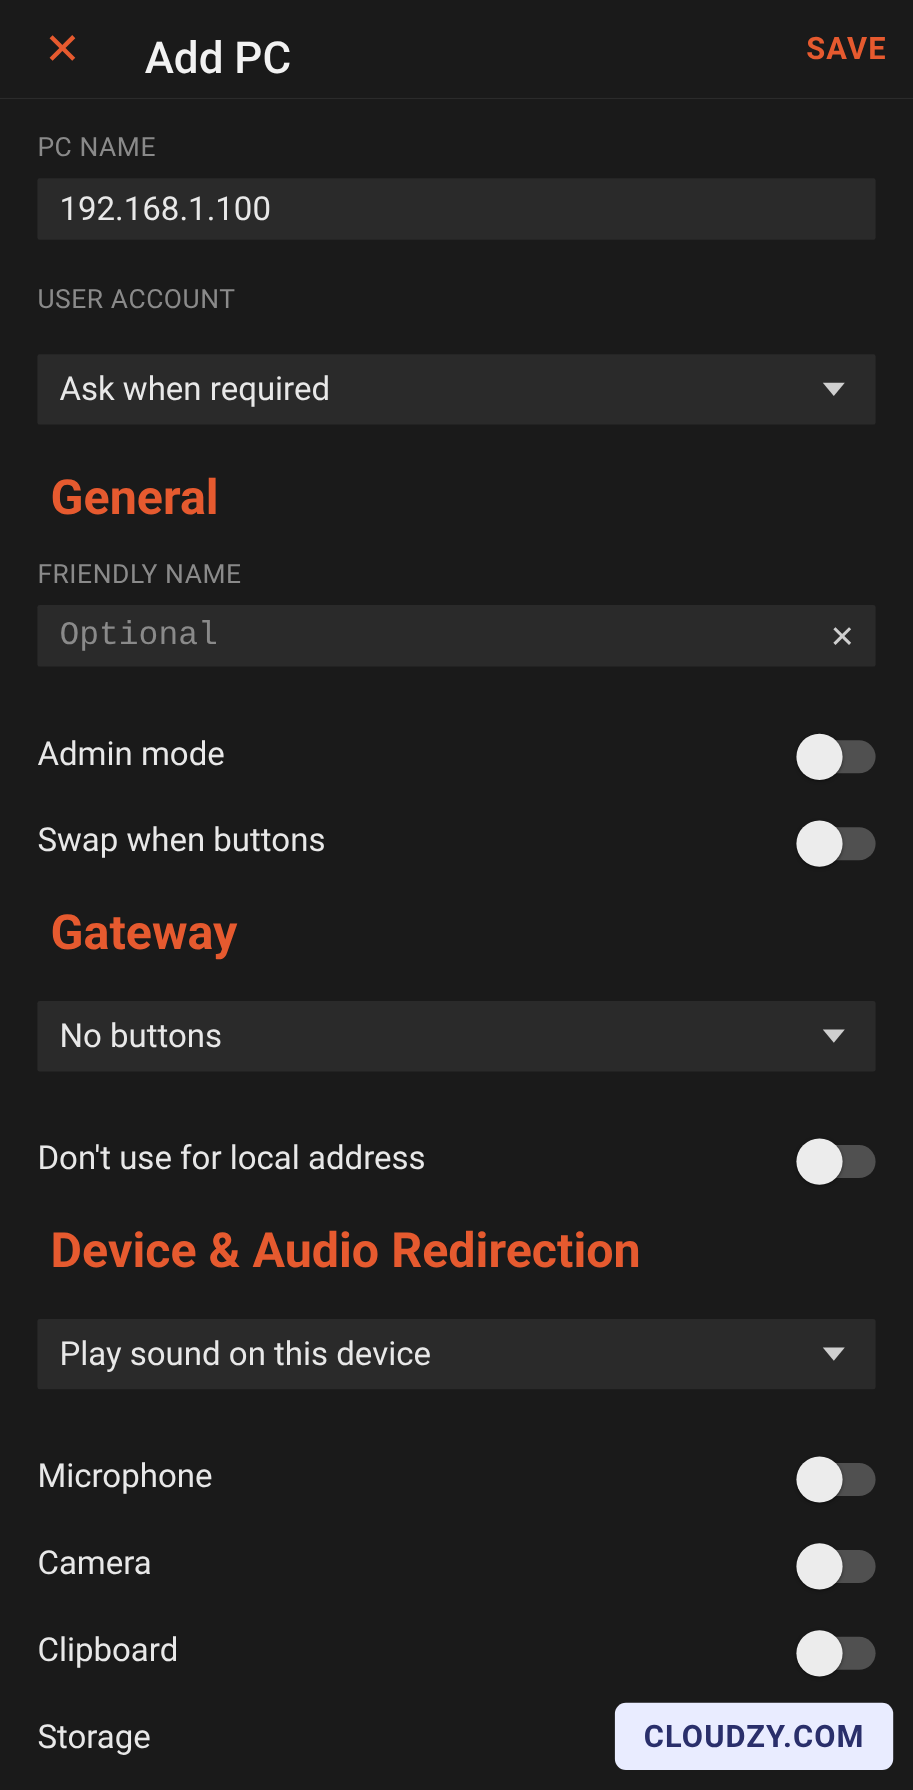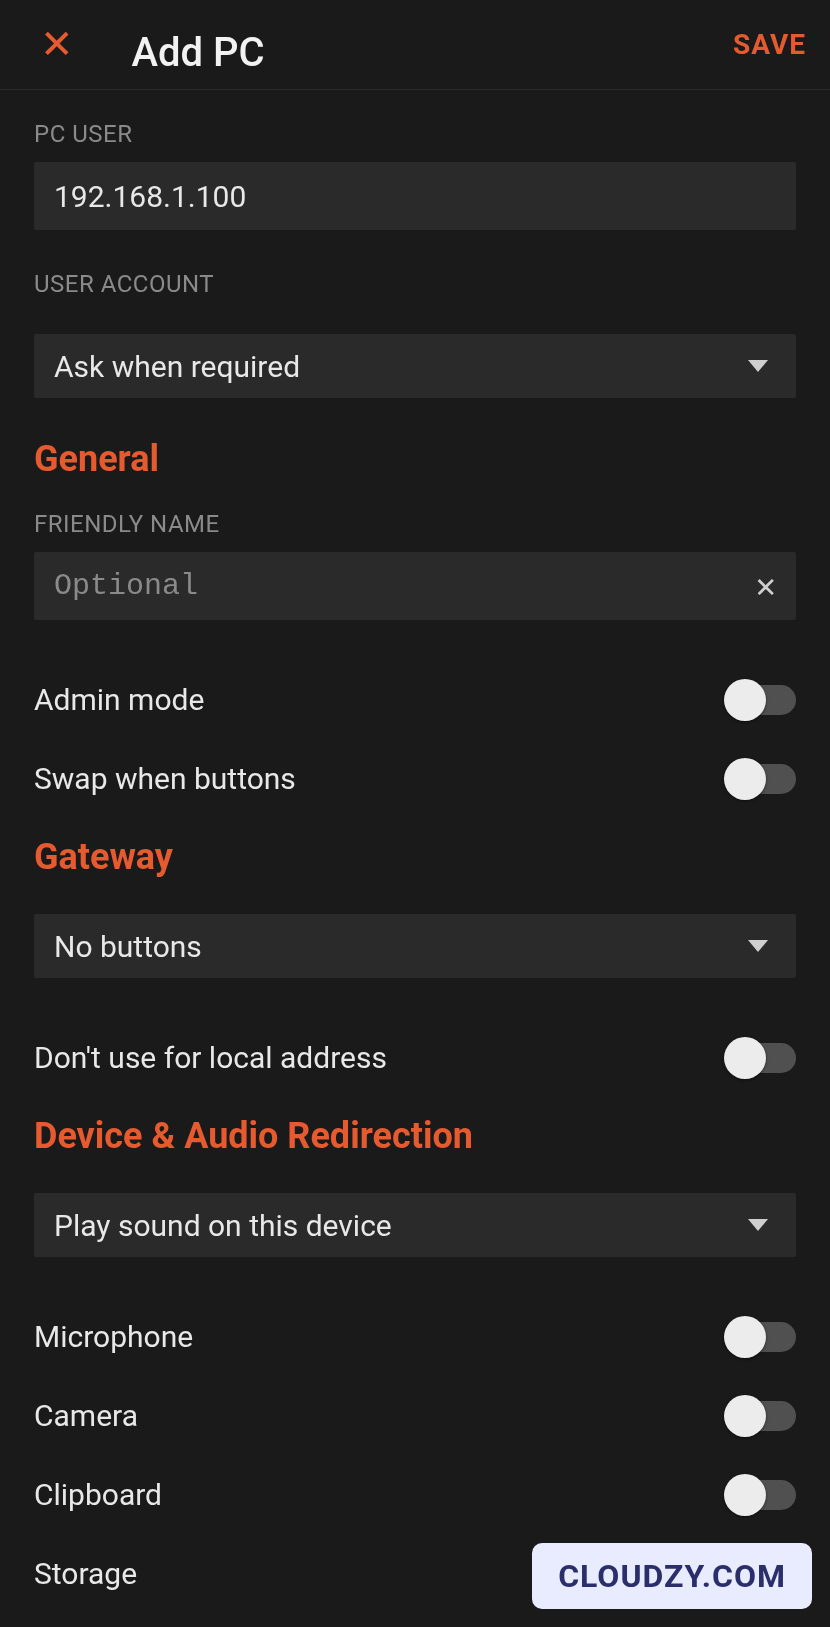--- a/index.html
+++ b/index.html
@@ -45,21 +45,21 @@
     padding: 30px 34px 0 34px;
   }
   .field-label {
     color: #8a8a8a;
     font-size: 24px;
     letter-spacing: 0.5px;
     margin-bottom: 14px;
   }
   .input-box {
     background: #2a2a2a;
-    height: 68px;
+    height: 56px;
     display: flex;
     align-items: center;
     padding: 0 20px;
     font-size: 30px;
     color: #e8e8e8;
     margin-bottom: 40px;
     border-radius: 2px;
   }
   .input-box.with-clear { justify-content: space-between; font-family: Liberation Mono, monospace; }
   .input-box .placeholder { color: #8a8a8a; }
@@ -84,27 +84,27 @@
     margin-top: 36px;
   }
   .chev {
     width: 0; height: 0;
     border-left: 10px solid transparent;
     border-right: 10px solid transparent;
     border-top: 12px solid #cfcfcf;
   }
   .section-title {
     color: #e65a2f;
-    font-size: 36px;
+    font-size: 44px;
     font-weight: 700;
-    margin: 18px 0 30px 0;
+    margin: 18px 0 30px 12px;
   }
   .toggle-row {
     display: flex;
-    align-items: center;
+    align-items: flex-end;
     justify-content: space-between;
     padding: 22px 0;
     font-size: 30px;
     color: #e8e8e8;
   }
   .switch {
     position: relative;
     width: 70px;
     height: 30px;
     background: #505050;
@@ -123,37 +123,37 @@
     box-shadow: 0 1px 3px rgba(0,0,0,.5);
   }
   .watermark {
     position: absolute;
     right: 18px;
     bottom: 18px;
     background: #e9ecff;
     color: #2a2f6b;
     font-weight: 700;
     letter-spacing: 1px;
-    font-size: 32px;
+    font-size: 28px;
     padding: 14px 26px;
     border-radius: 10px;
   }
 </style>
 </head>
 <body>
 
 <div class="header">
   <div class="close-x">✕</div>
   <div class="title">Add PC</div>
   <div class="save">SAVE</div>
 </div>
 
 <div class="content">
 
-  <div class="field-label">PC USER</div>
+  <div class="field-label">PC NAME</div>
   <div class="input-box">
     <span>192.168.1.100</span>
   </div>
 
   <div class="field-label">USER ACCOUNT</div>
   <div class="dropdown">
     <span>Ask when required</span>
     <span class="chev"></span>
   </div>
 

